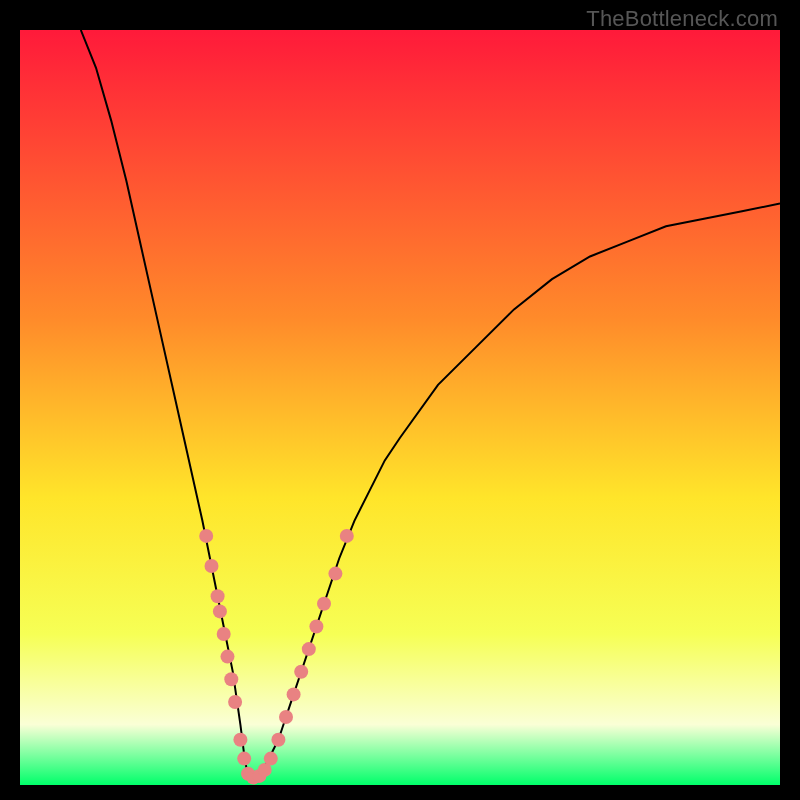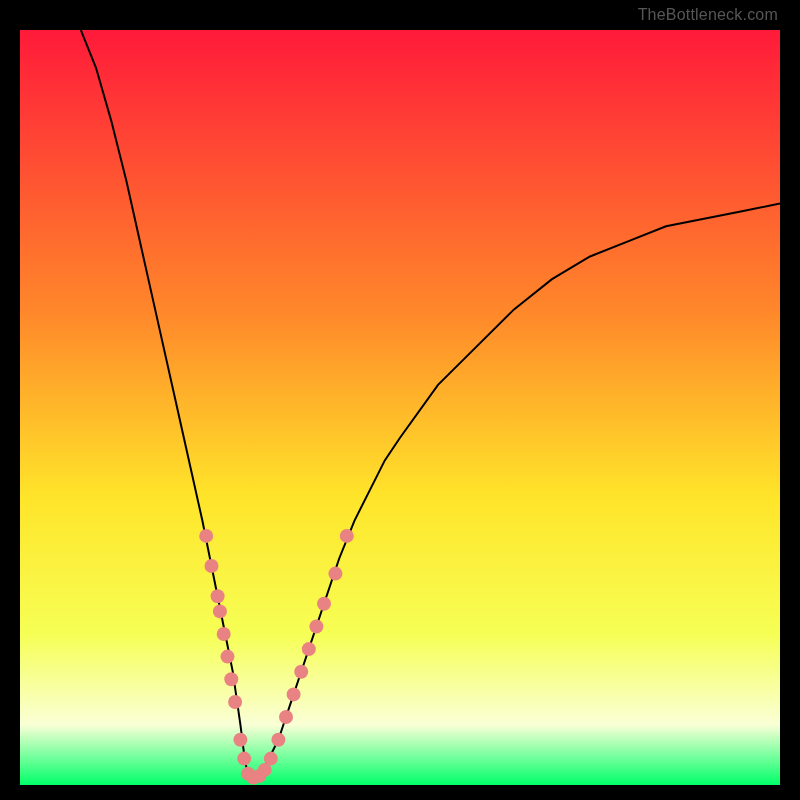--- a/index.html
+++ b/index.html
@@ -23,21 +23,21 @@
       left: 0;
       top: 0;
       width: 760px;
       height: 755px;
     }
     .watermark {
       position: absolute;
       top: 6px;
       right: 22px;
       font-family: Arial, Helvetica, sans-serif;
-      font-size: 16px;
+      font-size: 22px;
       font-weight: 500;
       color: #565656;
       letter-spacing: 0.2px;
     }
   </style>
 </head>
 <body>
 
 <div class="watermark">TheBottleneck.com</div>
 

